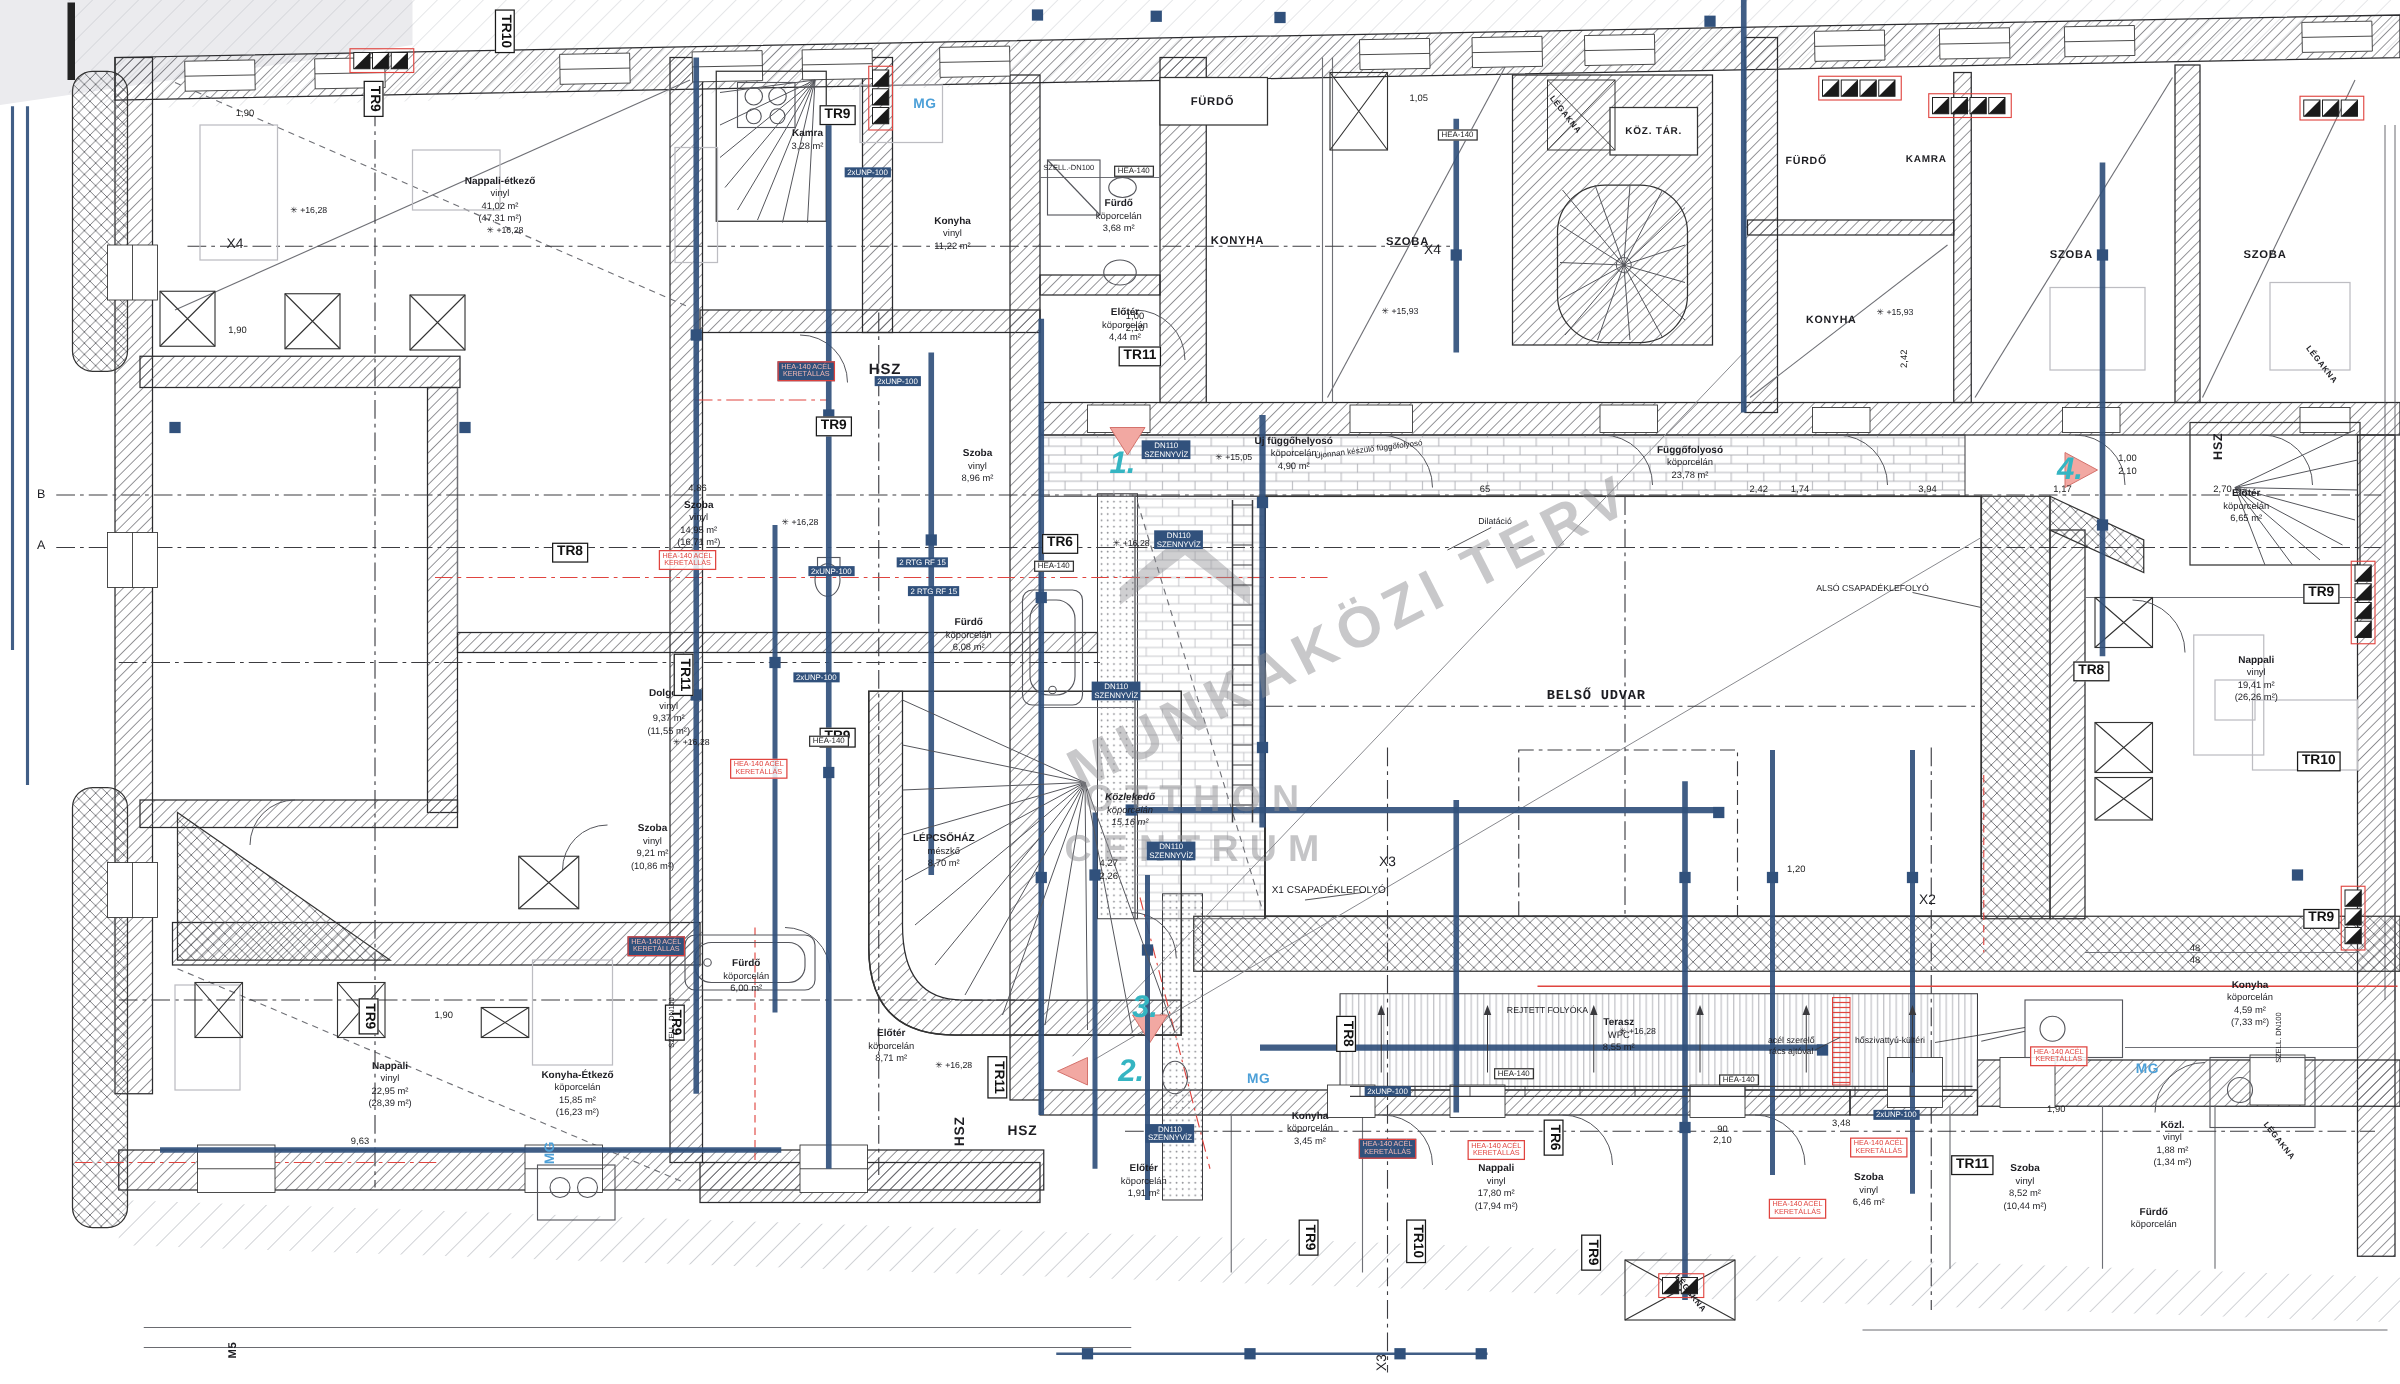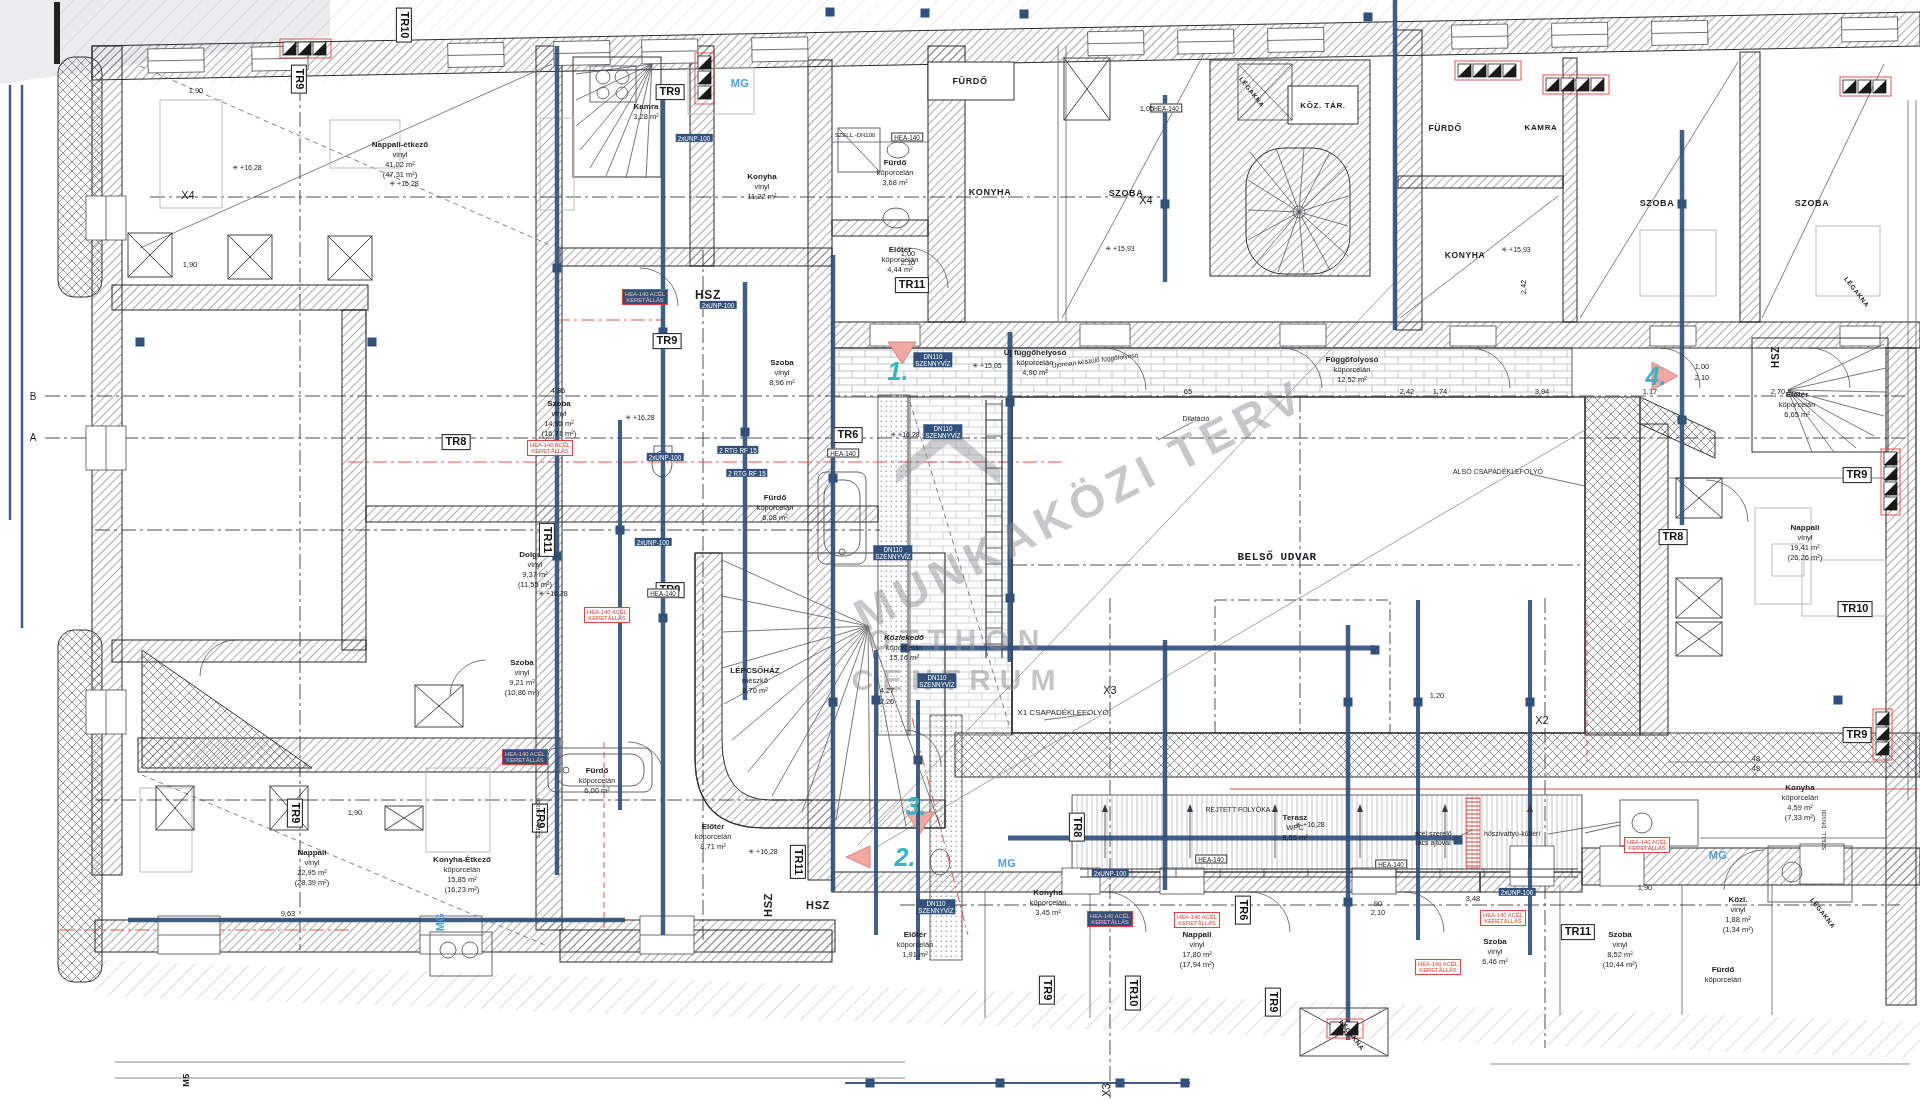--- a/index.html
+++ b/index.html
@@ -714,21 +714,21 @@
         <div>8,55 m²</div>
       </div>
       <div class="lab room-label" style="left: 1035px; top: 363px;">
         <div class="rn">Új függőhelyosó</div>
         <div>köporcelán</div>
         <div>4,90 m²</div>
       </div>
       <div class="lab room-label" style="left: 1352px; top: 370px;">
         <div class="rn">Függőfolyosó</div>
         <div>köporcelán</div>
-        <div>12,52 m²</div>
+        <div>23,78 m²</div>
       </div>
       <div class="lab room-label" style="left: 1048px; top: 903px;">
         <div class="rn">Konyha</div>
         <div>köporcelán</div>
         <div>3,45 m²</div>
       </div>
       <div class="lab room-label" style="left: 915px; top: 945px;">
         <div class="rn">Előtér</div>
         <div>köporcelán</div>
         <div>1,91 m²</div>
@@ -846,21 +846,21 @@
       <div class="lab dim" style="left: 1702px; top: 366px;">1,00</div>
       <div class="lab dim" style="left: 1702px; top: 377px;">2,10</div>
       <div class="lab dim" style="left: 908px; top: 253px;">1,00</div>
       <div class="lab dim" style="left: 908px; top: 262px;">2,10</div>
       <div class="lab dim" style="left: 887px; top: 690px;">4,27</div>
       <div class="lab dim" style="left: 887px; top: 701px;">2,26</div>
       <div class="lab dim" style="left: 288px; top: 913px;">9,63</div>
       <div class="lab dim" style="left: 1473px; top: 898px;">3,48</div>
       <div class="lab dim" style="left: 1437px; top: 695px;">1,20</div>
       <div class="lab dim" style="left: 1523px; top: 287px; transform: translate(-50%, -50%) rotate(-90deg);">2,42</div>
-      <div class="lab dim" style="left: 1135px; top: 108px; margin-left: 12px;">1,05</div>
+      <div class="lab dim" style="left: 1135px; top: 78px;">1,05</div>
       <div class="lab dim" style="left: 1188px; top: 391px;">65</div>
       <div class="lab dim" style="left: 1440px; top: 391px;">1,74</div>
       <div class="lab dim" style="left: 1378px; top: 903px;">90</div>
       <div class="lab dim" style="left: 1378px; top: 912px;">2,10</div>
       <div class="lab dim" style="left: 1756px; top: 758px;">48</div>
       <div class="lab dim" style="left: 1756px; top: 768px;">48</div>
       <div class="lab mark" style="left: 898px; top: 371px;">1.</div>
       <div class="lab mark" style="left: 905px; top: 857px;">2.</div>
       <div class="lab mark" style="left: 916px; top: 806px;">3.</div>
       <div class="lab mark" style="left: 1656px; top: 376px;">4.</div>

